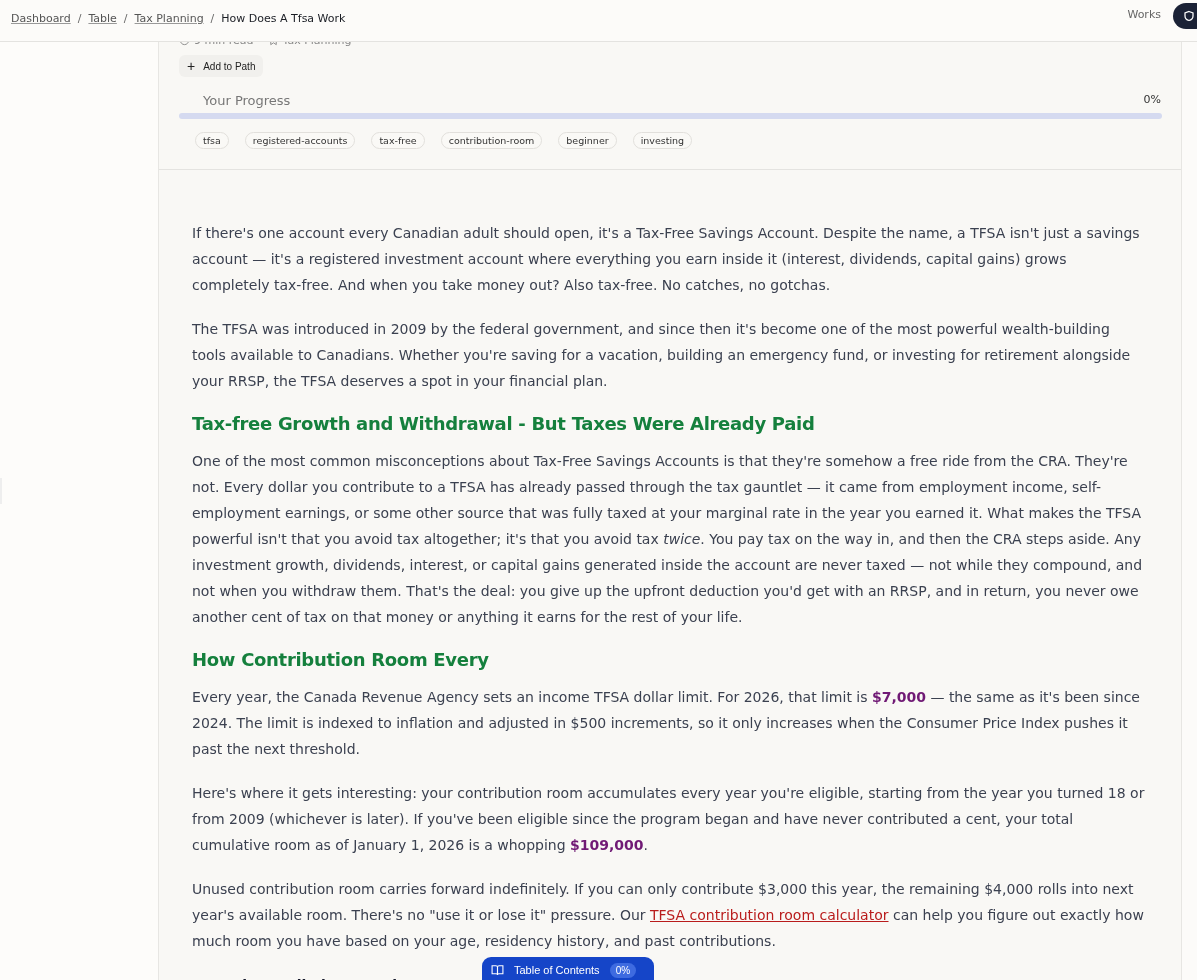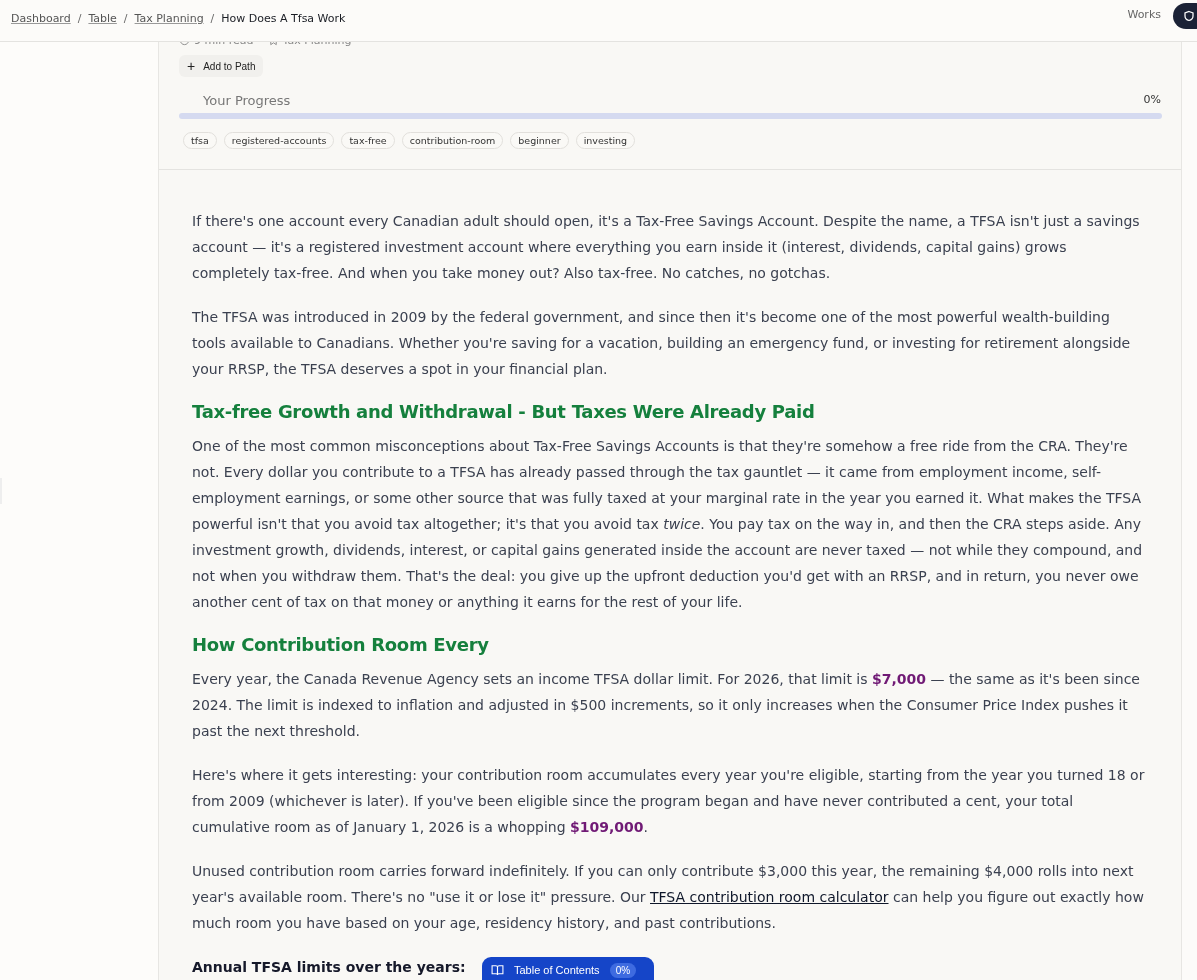--- a/index.html
+++ b/index.html
@@ -17,28 +17,28 @@
   .main-card { position: absolute; left: 158px; top: 20px; width: 1024px; height: 1000px; background: #f9f8f5; border-left: 1px solid #e7e6e3; border-right: 1px solid #e7e6e3; }
   .header-section { position: absolute; left: 0; top: 0; width: 100%; height: 150px; border-bottom: 1px solid #e4e3e0; }
   .meta-row { position: absolute; left: 20px; top: 14px; font-size: 11px; color: #888; display: flex; gap: 14px; }
   .meta-row span { display: flex; align-items: center; gap: 4px; }
   .add-path { position: absolute; left: 20px; top: 35px; height: 22px; padding: 0 8px; border-radius: 6px; background: #f1f0ed; font-size: 10px; color: #222; display: flex; align-items: center; gap: 8px; }
   .add-path .plus { font-size: 14px; line-height: 1; }
   .progress-label { position: absolute; left: 20px; top: 73px; font-size: 13px; color: #777; margin-left: 24px; }
   .progress-pct { position: absolute; right: 20px; top: 73px; font-size: 11px; color: #333; }
   .progress-track { position: absolute; left: 20px; top: 93px; width: 983px; height: 6px; background: #d5daf0; border-radius: 3px; }
   .progress-fill { height: 100%; background: #1747c4; border-radius: 3px; width: 0%; }
-  .tags { position: absolute; left: 24px; top: 112px; display: flex; gap: 7px; }
+  .tags { position: absolute; left: 36px; top: 112px; display: flex; gap: 16px; }
   .tag { height: 17px; padding: 0 7px; border: 1px solid #e2e0dc; border-radius: 9px; font-size: 9.5px; color: #333; display: flex; align-items: center; background: #faf9f6; }
 
   .article { position: absolute; left: 33px; top: 188px; width: 955px; font-size: 14px; line-height: 26px; color: #3b4150; }
-  .article p { margin-bottom: 18px; }
+  .article p { margin-bottom: 18px; margin-top: 12px; }
   .article h2 { font-size: 18px; line-height: 24px; color: #15803d; font-weight: bold; margin: 6px 0 9px 0; letter-spacing: -0.3px; }
   .article b { color: #701a75; }
-  .article a { color: #0f172a; text-decoration: underline; }
+  .article a { color: #b91c1c; text-decoration: underline; }
   .article .subhead { font-weight: bold; color: #16192a; font-size: 14px; }
 
   .toc-btn { position: absolute; left: 482px; top: 957px; width: 172px; height: 26px; background: #1545c8; border-radius: 9px 9px 0 0; display: flex; align-items: center; padding-left: 9px; gap: 10px; color: #fff; font-size: 11px; z-index: 6; }
   .toc-btn .pct { background: #3e6be0; border-radius: 8px; padding: 0 6px; font-size: 10px; height: 15px; display: flex; align-items: center; }
   .edge-mark { position: absolute; left: 0; top: 478px; width: 2px; height: 26px; background: #eeeeee; }
 </style>
 </head>
 <body>
 
 <div class="topbar">

